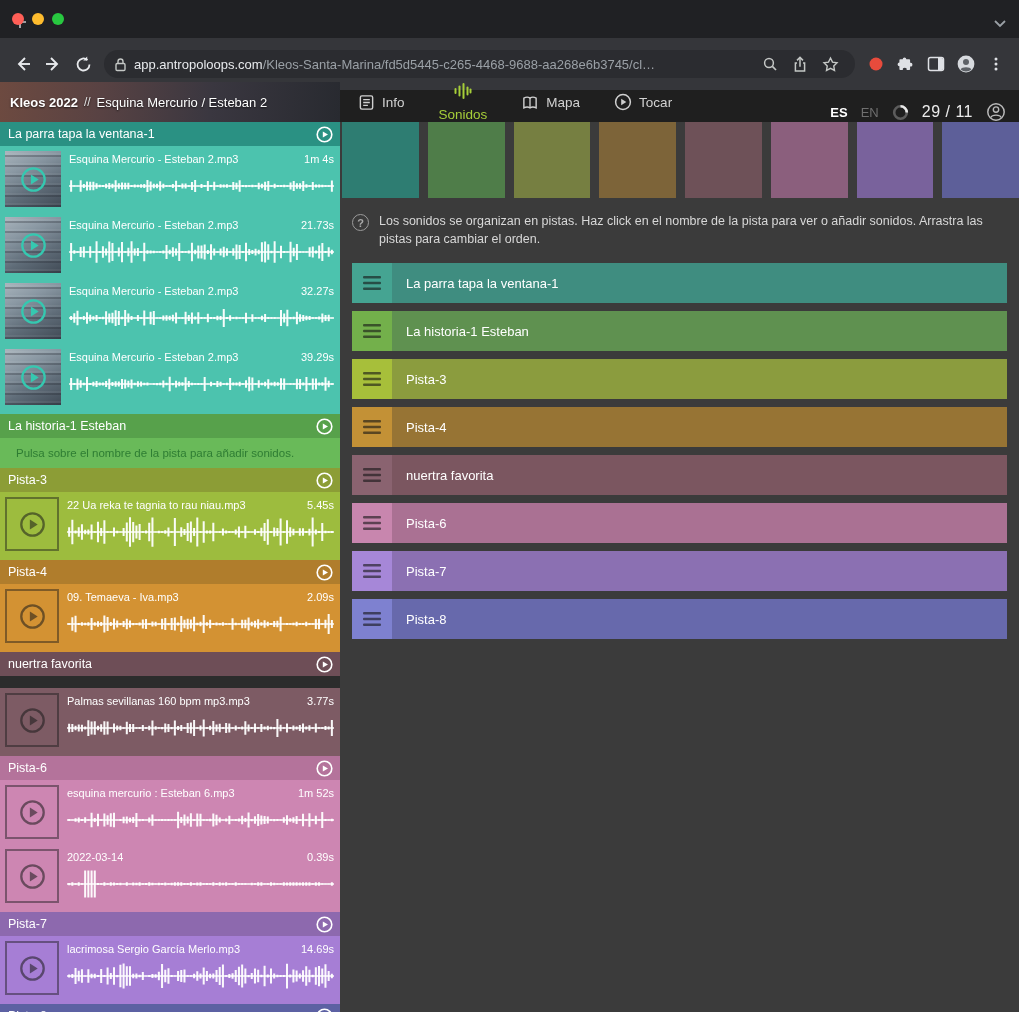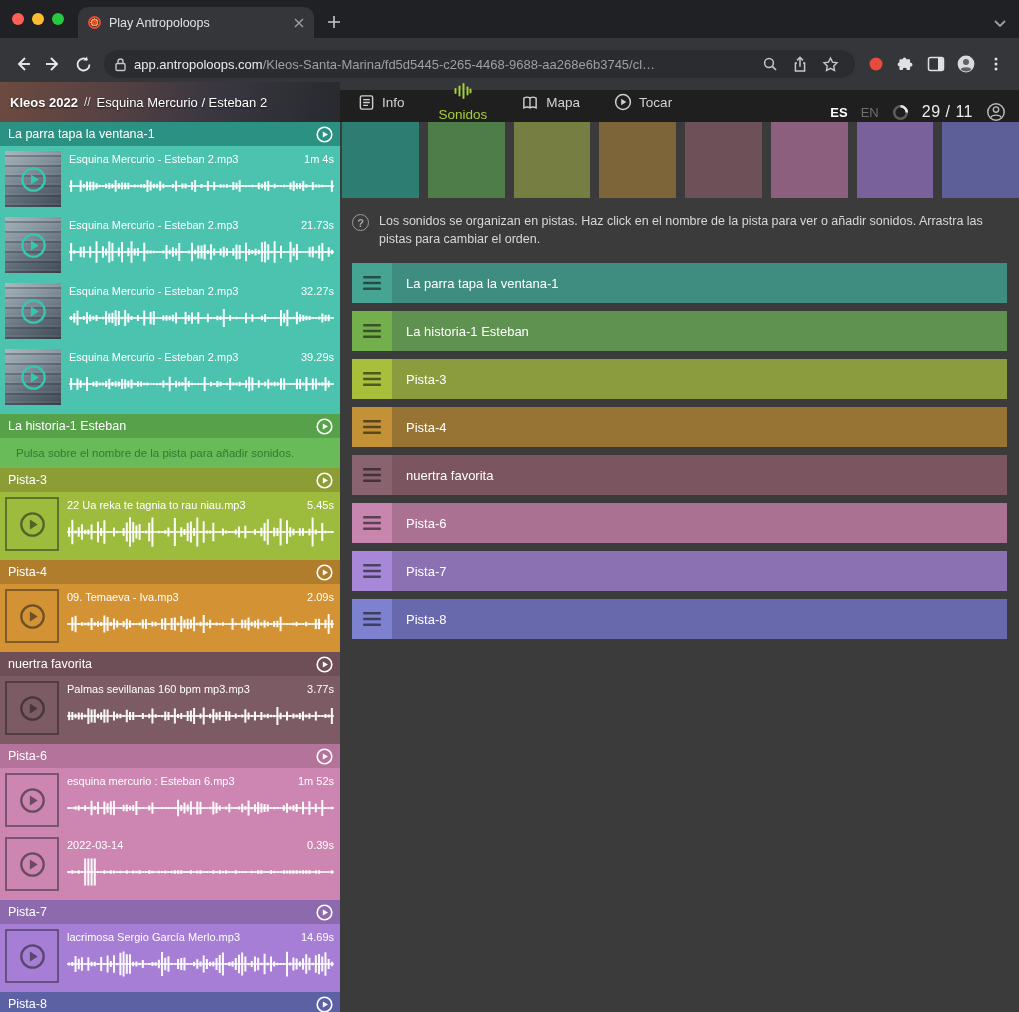--- a/index.html
+++ b/index.html
@@ -81,29 +81,20 @@
 </style>
 </head>
 <body>
 
 <div class="tabstrip">
   <div class="lights">
     <span class="light red"></span>
     <span class="light yellow"></span>
     <span class="light green"></span>
   </div>
-  <div class="tab">
-    <span class="favicon"></span>
-    <span class="tabtitle">Play Antropoloops</span>
-    <span class="iconbtn">
-      <svg width="10" height="10" viewBox="0 0 10 10">
-          <path d="M1 1L9 9M9 1L1 9" stroke="#9aa0a6" stroke-width="1.4"></path>
-        </svg>
-    </span>
-  </div>
   <span class="iconbtn newtab">
     <svg width="14" height="14" viewBox="0 0 14 14">
         <path d="M7 1v12M1 7h12" stroke="#c3c6ca" stroke-width="1.6"></path>
       </svg>
   </span>
   <span class="iconbtn tabchevron">
     <svg width="14" height="10" viewBox="0 0 14 10">
         <path d="M2 2l5 5 5-5" stroke="#9aa0a6" stroke-width="1.8" fill="none"></path>
       </svg>
   </span>
@@ -400,21 +391,21 @@
         </div>
       </section>
       <section>
         <div class="shead" style="background: rgb(110, 78, 87);">
           <span>nuertra favorita</span>
           <svg class="playcirc" width="17" height="17" viewBox="0 0 17 17">
             <circle cx="8.5" cy="8.5" r="7.3" fill="none" stroke="#ffffff" stroke-width="1.6"></circle>
             <path d="M6.8 5.4L12 8.5 6.8 11.6z" fill="#ffffff"></path>
           </svg>
         </div>
-        <div class="sitems" style="background: rgb(125, 91, 100);">
+        <div class="sitems" style="background: rgb(125, 91, 100); margin-top: 12px;">
           <div class="sitem">
             <div class="thumb">
               <svg width="27" height="27" viewBox="0 0 26 26">
                 <circle cx="13" cy="13" r="10.8" fill="none" stroke="rgba(25,25,25,0.55)" stroke-width="2.2"></circle>
                 <path d="M10.5 8.2L18 13l-7.5 4.8z" fill="rgba(25,25,25,0.55)"></path>
               </svg>
             </div>
             <div class="scontent">
               <div class="srow">
                 <span class="sfile">Palmas sevillanas 160 bpm mp3.mp3</span>

